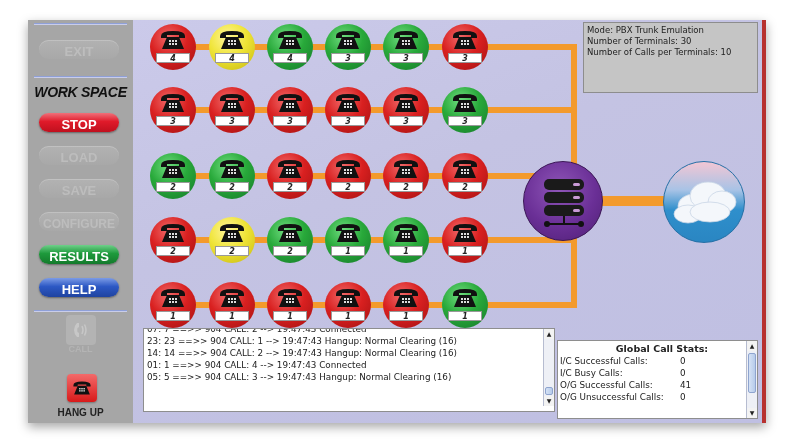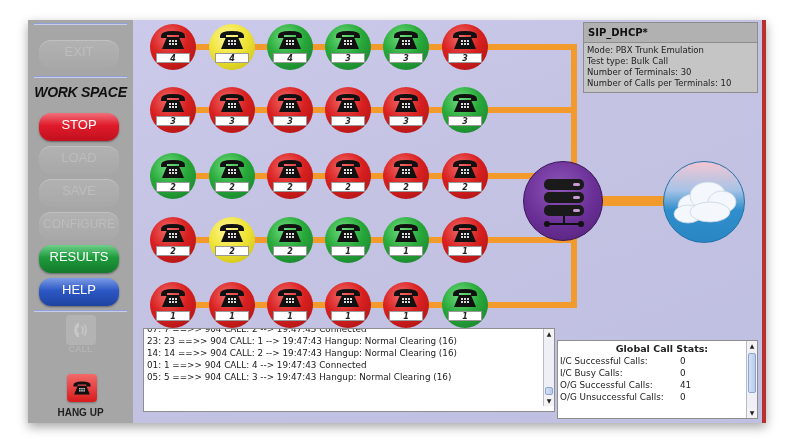--- a/index.html
+++ b/index.html
@@ -9,22 +9,22 @@
   #frame {
     position: absolute; left: 28px; top: 20px; width: 738px; height: 403px;
     box-shadow: 0 4px 10px rgba(0,0,0,0.35);
   }
   #sidebar {
     position: absolute; left: 0; top: 0; width: 105px; height: 403px;
     background: #a6a6a6;
   }
   .side-rule { position: absolute; left: 6px; width: 93px; height: 2px; background: #8fa0d8; border-bottom: 1px solid #c9cdea; }
   .pill {
-    position: absolute; left: 11px; width: 80px; height: 28px; border-radius: 12px;
-    font-family: "Liberation Sans", sans-serif; font-weight: normal; font-size: 13px;
+    position: absolute; left: 11px; width: 80px; height: 19px; border-radius: 12px;
+    font-family: "Liberation Sans", sans-serif; font-weight: bold; font-size: 13px;
     text-align: center; line-height: 24px; cursor: pointer;
   }
   .pill.disabled { background: linear-gradient(#b2b2b2, #a8a8a8); color: #bdbdbd; box-shadow: inset 0 1px 0 rgba(255,255,255,0.2); }
   .pill.red { background: linear-gradient(#f0707a 0%, #e01a2a 45%, #c0101e 100%); color: #fff; box-shadow: 0 1px 2px rgba(0,0,0,0.4); }
   .pill.green { background: linear-gradient(#6fd08a 0%, #1e9a3c 45%, #137a2b 100%); color: #fff; box-shadow: 0 1px 2px rgba(0,0,0,0.4); }
   .pill.blue { background: linear-gradient(#7b9be6 0%, #2c58c4 45%, #1f43a0 100%); color: #fff; box-shadow: 0 1px 2px rgba(0,0,0,0.4); }
   #workspace-label {
     position: absolute; left: 0; top: 64px; width: 105px; text-align: center;
     font-family: "Liberation Sans", sans-serif; font-style: italic; font-weight: bold; font-size: 14px; color: #111;
     letter-spacing: -0.3px;
@@ -607,24 +607,22 @@
           <ellipse cx="30" cy="44" rx="16" ry="12"></ellipse>
           <ellipse cx="44" cy="34" rx="18" ry="14"></ellipse>
           <ellipse cx="58" cy="40" rx="14" ry="11"></ellipse>
           <ellipse cx="24" cy="52" rx="14" ry="9"></ellipse>
           <ellipse cx="46" cy="50" rx="20" ry="10"></ellipse>
         </g>
       </svg>
     </div>
 
     <div id="info-box">
-      <div id="info-title">SIP_DHCP*</div>
       <div style="padding-top:2px">
         <div class="info-line">Mode: PBX Trunk Emulation</div>
-        <div class="info-line">Test type: Bulk Call</div>
         <div class="info-line">Number of Terminals: 30</div>
         <div class="info-line">Number of Calls per Terminals: 10</div>
       </div>
     </div>
 
     <div id="log-box">
       <div id="log-lines">
         <div class="log-line">07:  7 ==&gt;&gt; 904 CALL: 2 --&gt; 19:47:43 Connected</div>
         <div class="log-line">23:  23 ==&gt;&gt; 904 CALL: 1 --&gt; 19:47:43 Hangup: Normal Clearing (16)</div>
         <div class="log-line">14:  14 ==&gt;&gt; 904 CALL: 2 --&gt; 19:47:43 Hangup: Normal Clearing (16)</div>

